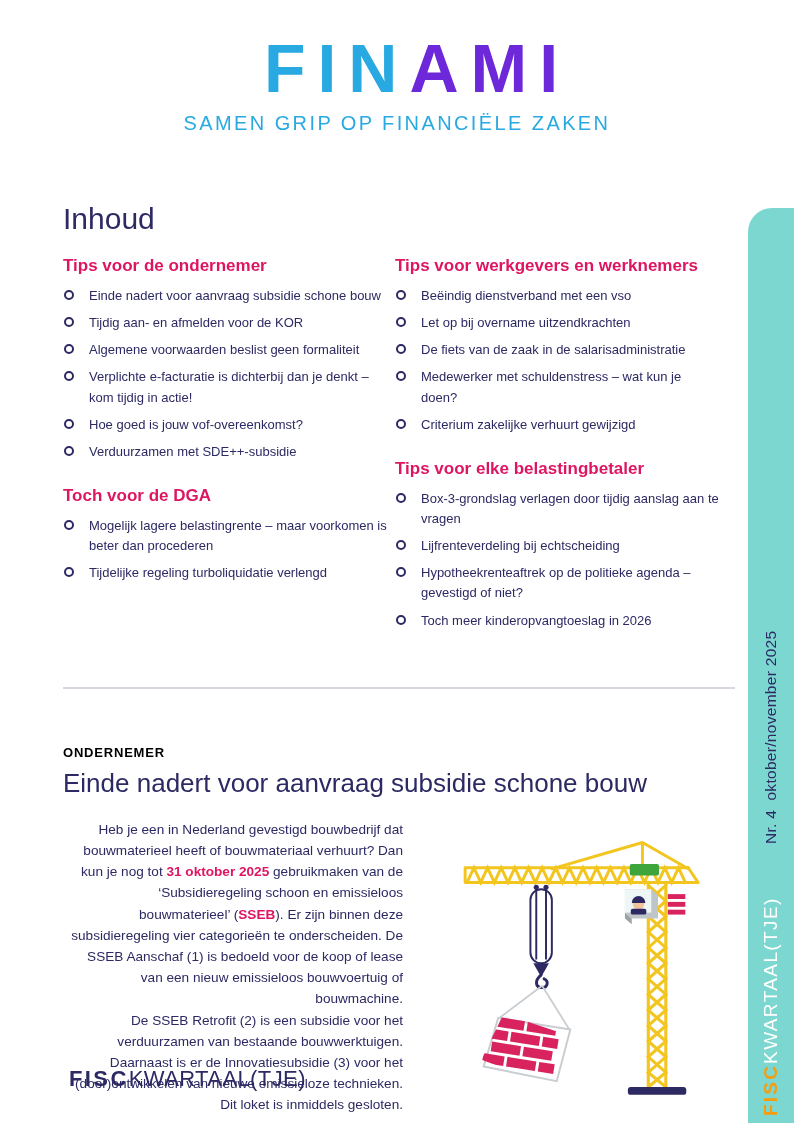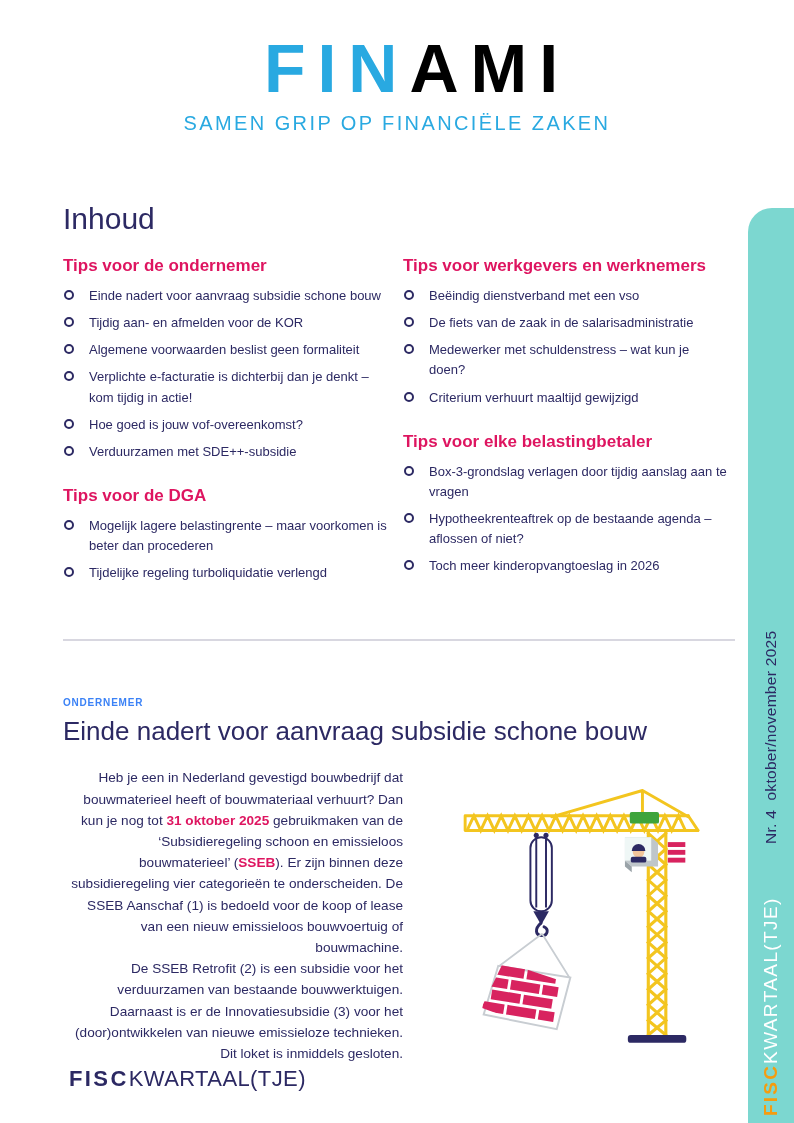--- a/index.html
+++ b/index.html
@@ -4,36 +4,36 @@
 <style>
   html,body{margin:0;padding:0;}
   body{
     width:794px;height:1123px;position:relative;background:#ffffff;
     font-family:"Liberation Sans",sans-serif;color:#2C2963;overflow:hidden;
   }
   
   .header{padding-top:34px;text-align:center;}
   .logo-word{font-size:68px;font-weight:700;letter-spacing:12px;line-height:1;}
   .logo-fin{color:#29A9E1;margin-left:40px;}
-  .logo-ami{color:#000000;}
+  .logo-ami{color:#6d28d9;}
   .logo-tagline{margin-top:10px;font-size:20px;font-weight:500;letter-spacing:2.4px;color:#29A9E1;}
   
   .main{position:absolute;left:63px;top:192px;width:672px;}
   .inhoud-title{font-size:30px;font-weight:500;color:#2C2963;margin:10px 0 20px 0;}
-  .toc{display:flex;gap:10px;}
+  .toc{display:flex;gap:2px;}
   .toc-col{flex:0 0 330px;}
   .toc-col + .toc-col{flex:0 0 324px;}
   .toc-heading{color:#DE1560;font-size:17px;font-weight:700;margin:0 0 10px 0;}
   .toc-list{list-style:none;margin:0 0 24px 0;padding:0;}
   .toc-item{position:relative;padding-left:26px;font-size:13px;line-height:1.55;margin-bottom:7px;}
   .ring{position:absolute;left:1px;top:4px;width:6px;height:6px;border:2.6px solid #2C2963;border-radius:50%;}
   .divider{border:none;border-top:2px solid #D8D7E0;margin:32px 0 0 0;}
   
   .article{margin-top:56px;}
-  .kicker{color:#3b82f6;font-size:10px;font-weight:700;letter-spacing:.8px;margin:0;}
+  .kicker{color:#000000;font-size:13px;font-weight:700;letter-spacing:.8px;margin:0;}
   .article-title{font-size:26px;font-weight:500;color:#2C2963;margin:8px 0 20px 0;}
   .article-row{display:flex;align-items:flex-start;}
   .article-body{width:340px;font-size:13.6px;line-height:1.56;}
   .article-body p{margin:0;text-align:right;}
   .hl{color:#DE1560;font-weight:600;}
   .crane-wrap{margin-left:auto;margin-top:4px;}
   
   .footer{position:absolute;left:69px;top:1066px;font-size:22px;color:#2C2963;}
   .footer .bold{font-weight:700;letter-spacing:2.4px;}
   .footer .rest{font-weight:400;letter-spacing:.4px;}
@@ -63,38 +63,40 @@
     <div class="toc-col">
         <h3 class="toc-heading">Tips voor de ondernemer</h3>
         <ul class="toc-list">
           <li class="toc-item"><span class="ring"></span><span>Einde nadert voor aanvraag subsidie schone bouw</span></li>
           <li class="toc-item"><span class="ring"></span><span>Tijdig aan- en afmelden voor de KOR</span></li>
           <li class="toc-item"><span class="ring"></span><span>Algemene voorwaarden beslist geen formaliteit</span></li>
           <li class="toc-item"><span class="ring"></span><span>Verplichte e-facturatie is dichterbij dan je denkt – kom tijdig in actie!</span></li>
           <li class="toc-item"><span class="ring"></span><span>Hoe goed is jouw vof-overeenkomst?</span></li>
           <li class="toc-item"><span class="ring"></span><span>Verduurzamen met SDE++-subsidie</span></li>
         </ul>
-        <h3 class="toc-heading">Tips voor de DGA</h3>
+        <h3 class="toc-heading">Toch voor de DGA</h3>
         <ul class="toc-list">
           <li class="toc-item"><span class="ring"></span><span>Mogelijk lagere belastingrente – maar voorkomen is beter dan procederen</span></li>
           <li class="toc-item"><span class="ring"></span><span>Tijdelijke regeling turboliquidatie verlengd</span></li>
         </ul>
       </div>
     <div class="toc-col">
         <h3 class="toc-heading">Tips voor werkgevers en werknemers</h3>
         <ul class="toc-list">
           <li class="toc-item"><span class="ring"></span><span>Beëindig dienstverband met een vso</span></li>
+          <li class="toc-item"><span class="ring"></span><span>Let op bij overname uitzendkrachten</span></li>
           <li class="toc-item"><span class="ring"></span><span>De fiets van de zaak in de salarisadministratie</span></li>
           <li class="toc-item"><span class="ring"></span><span>Medewerker met schuldenstress – wat kun je doen?</span></li>
-          <li class="toc-item"><span class="ring"></span><span>Criterium verhuurt maaltijd gewijzigd</span></li>
+          <li class="toc-item"><span class="ring"></span><span>Criterium zakelijke verhuurt gewijzigd</span></li>
         </ul>
         <h3 class="toc-heading">Tips voor elke belastingbetaler</h3>
         <ul class="toc-list">
           <li class="toc-item"><span class="ring"></span><span>Box-3-grondslag verlagen door tijdig aanslag aan te vragen</span></li>
-          <li class="toc-item"><span class="ring"></span><span>Hypotheekrenteaftrek op de bestaande agenda – aflossen of niet?</span></li>
+          <li class="toc-item"><span class="ring"></span><span>Lijfrenteverdeling bij echtscheiding</span></li>
+          <li class="toc-item"><span class="ring"></span><span>Hypotheekrenteaftrek op de politieke agenda – gevestigd of niet?</span></li>
           <li class="toc-item"><span class="ring"></span><span>Toch meer kinderopvangtoeslag in 2026</span></li>
         </ul>
       </div>
   </div>
 
   <hr class="divider">
 
   <div class="article">
     <p class="kicker">ONDERNEMER</p>
     <h2 class="article-title">Einde nadert voor aanvraag subsidie schone bouw</h2>

